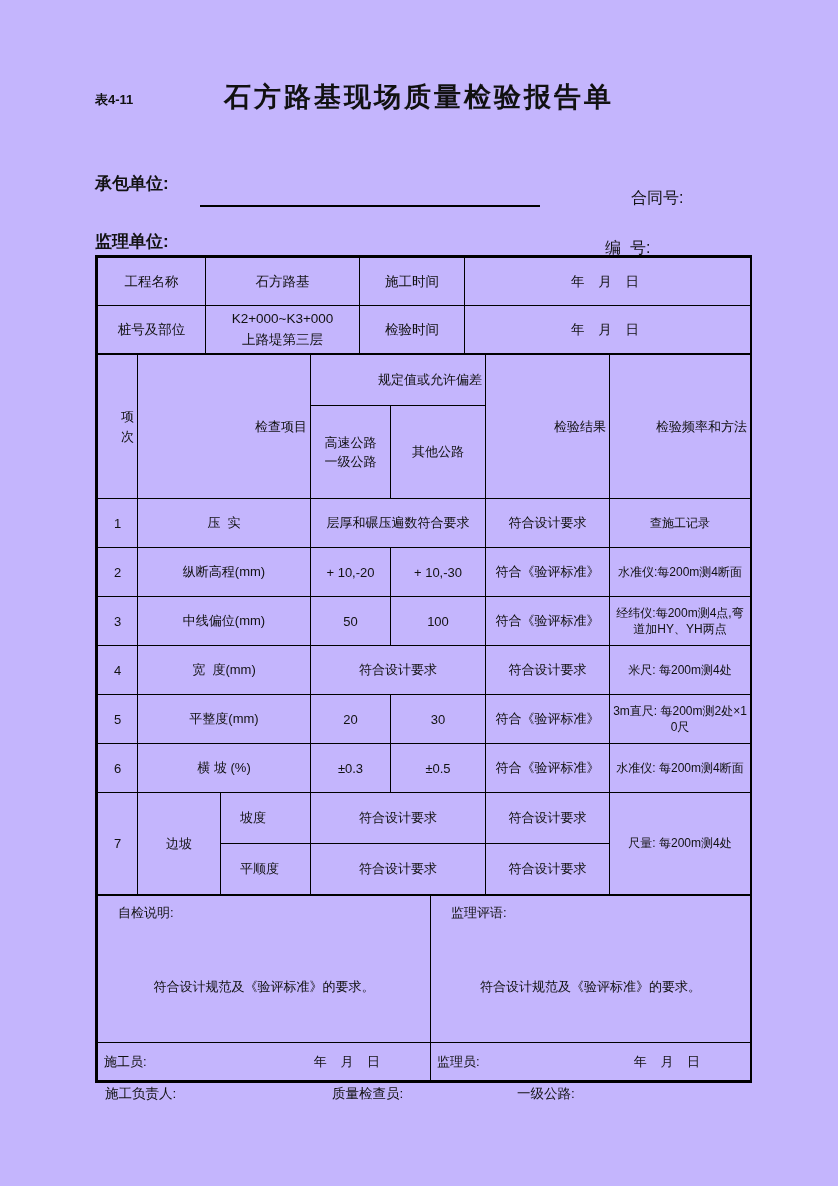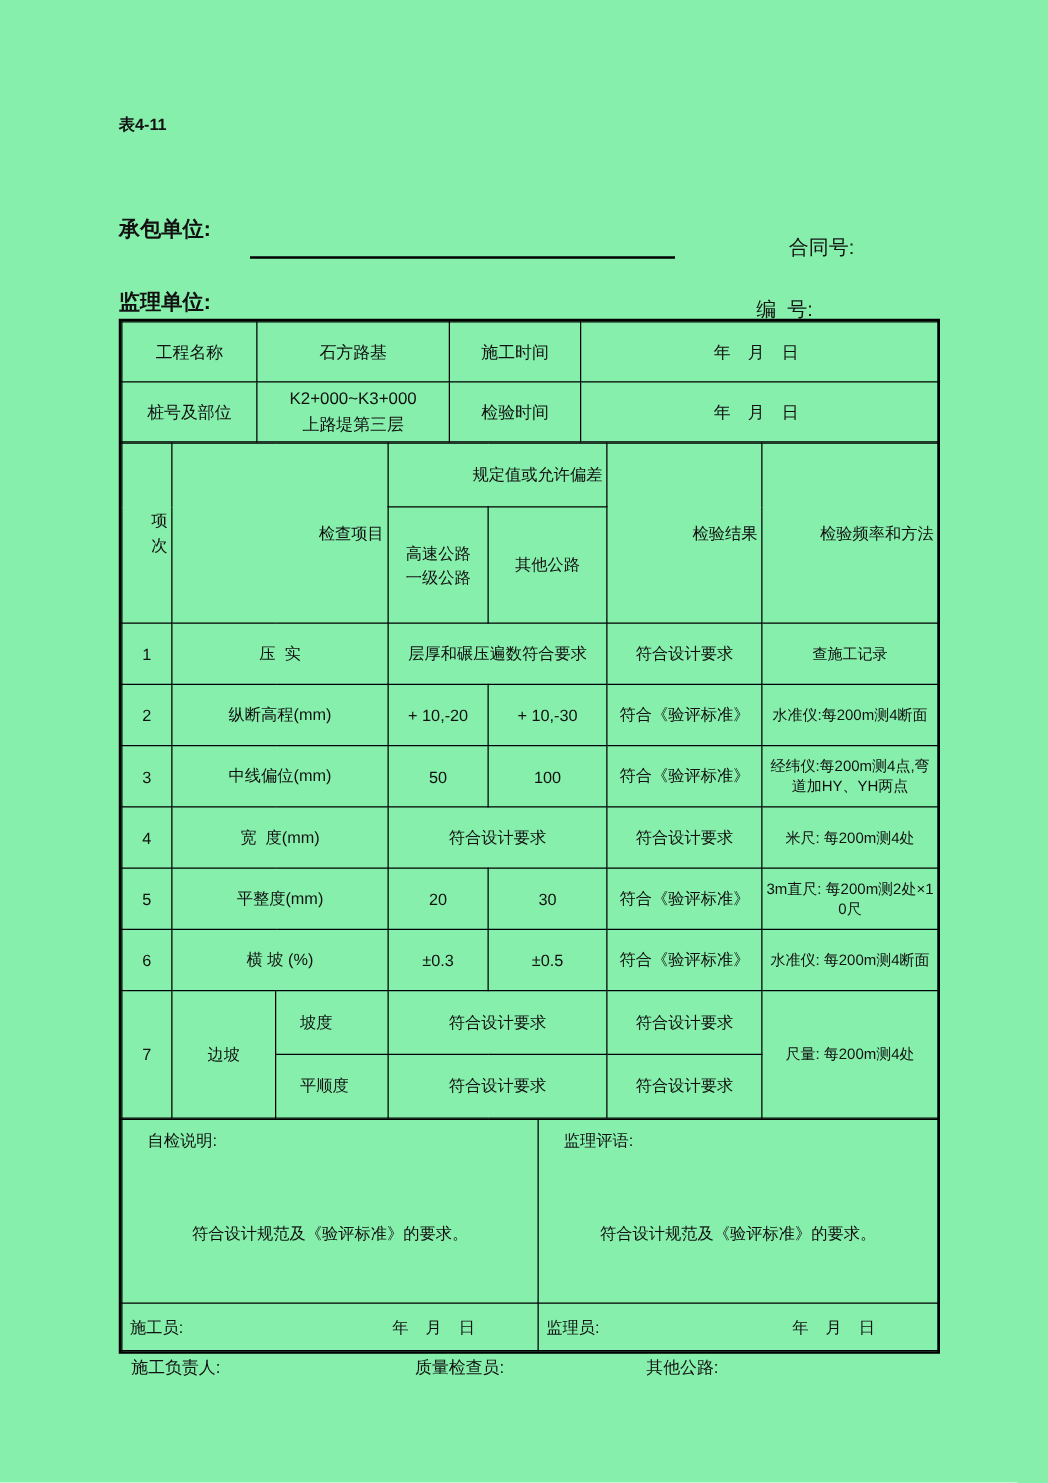--- a/index.html
+++ b/index.html
@@ -1,17 +1,17 @@
 <!DOCTYPE html>
 <html><head>
 <meta charset="utf-8">
 <style>
   html,body { margin:0; padding:0; background:#ffffff; }
   .sheet {
-    position:relative; width:838px; height:1186px; background:#86efac;
+    position:relative; width:838px; height:1186px; background:#c4b5fd;
     font-family:"Liberation Sans", sans-serif; color:#111;
     overflow:hidden;
   }
   .form-code { position:absolute; left:95px; top:91px; font-size:13px; font-weight:bold; }
   .title {
     position:absolute; left:0; top:79px; width:100%; margin:0;
     text-align:center; font-size:27px; font-weight:bold; letter-spacing:3px;
   }
   .lbl-bold { position:absolute; font-size:17px; font-weight:bold; }
   .lbl-norm { position:absolute; font-size:16px; }
@@ -47,20 +47,21 @@
   .footer { position:absolute; left:95px; top:1085px; width:653px; height:20px; font-size:13.5px; }
   .footer span { position:absolute; top:0; }
   .f1 { left:10px; } .f2 { left:237px; } .f3 { left:422px; }
 </style>
 </head>
 <body>
 
 <div class="sheet">
 
   <div class="form-code">表4-11</div>
+  <h1 class="title">石方路基现场质量检验报告单</h1>
 
   <div class="lbl-bold contractor">承包单位:</div>
   <div class="fill-line"></div>
   <div class="lbl-norm contract-no">合同号:</div>
   <div class="lbl-bold supervisor">监理单位:</div>
   <div class="lbl-norm serial-no">编  号:</div>
 
   <div class="table-wrap">
 
     <table class="t-info">
@@ -205,16 +206,16 @@
           </div>
         </td>
       </tr>
     </tbody>
       </table>
   </div>
 
   <div class="footer">
     <span class="f1">施工负责人:</span>
     <span class="f2">质量检查员:</span>
-    <span class="f3">其他公路:</span>
+    <span class="f3">一级公路:</span>
   </div>
 
 </div>
 
 </body></html>

